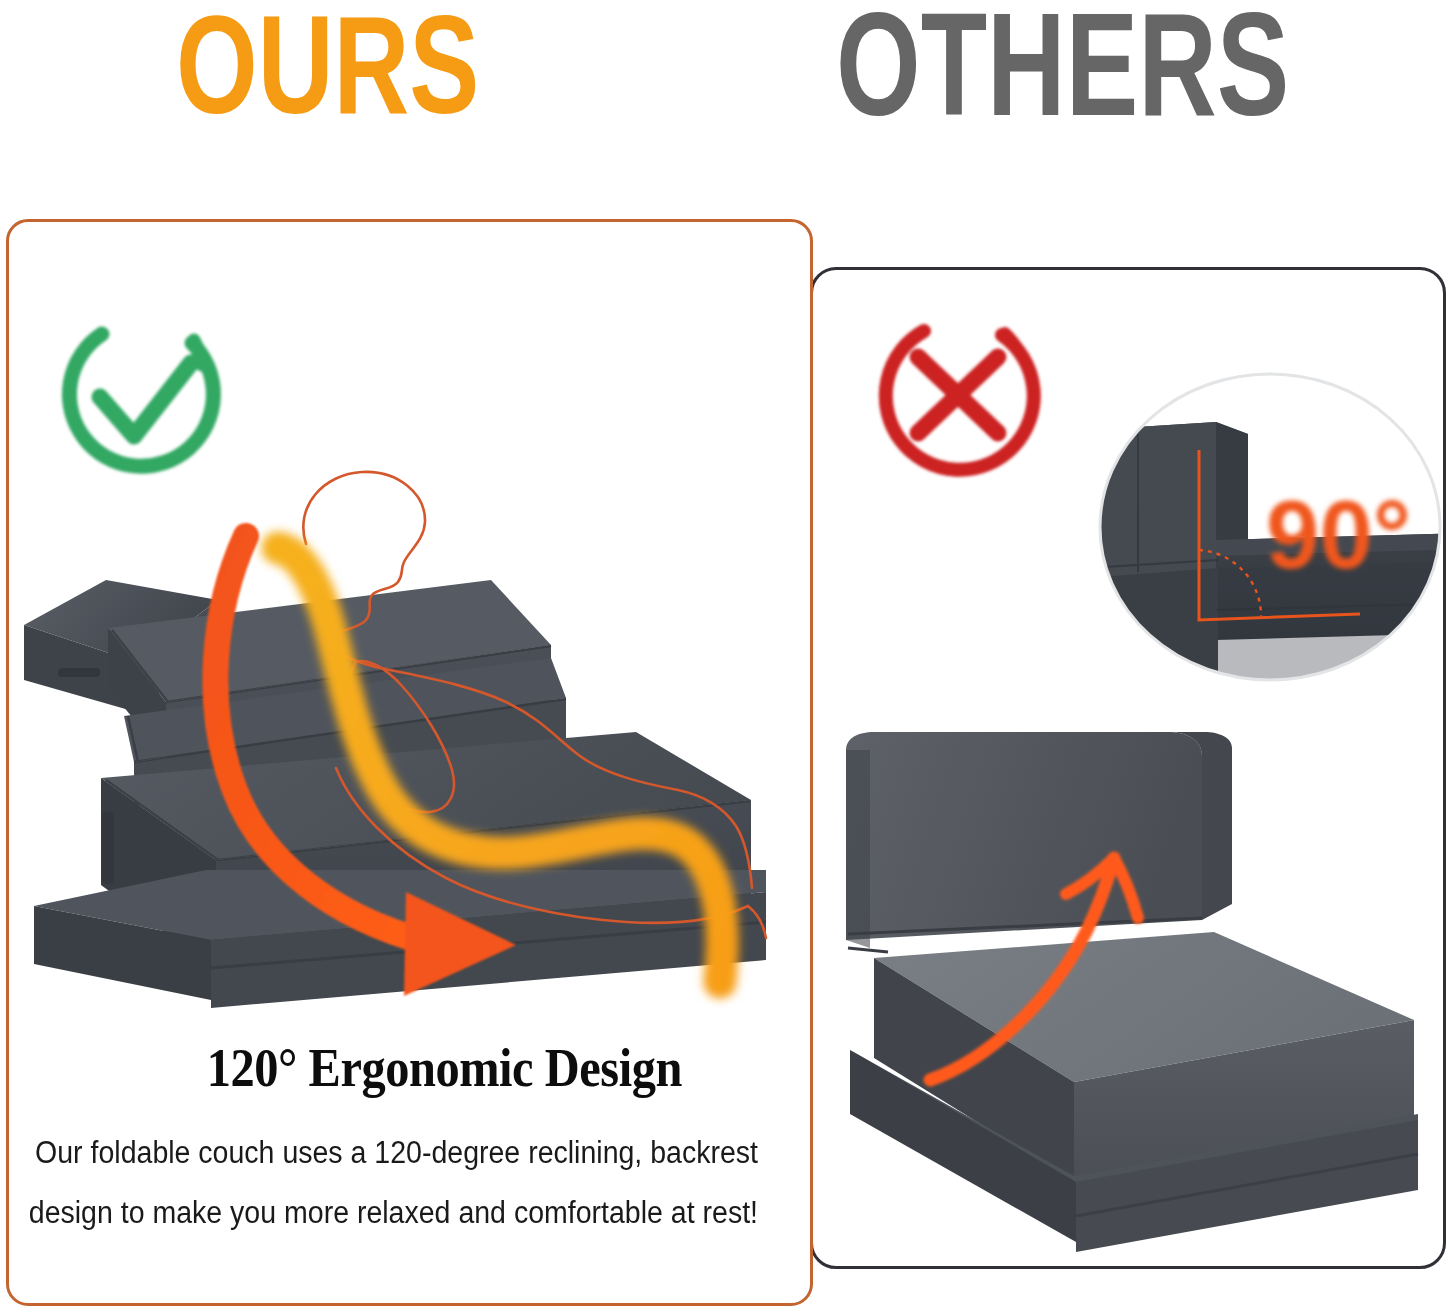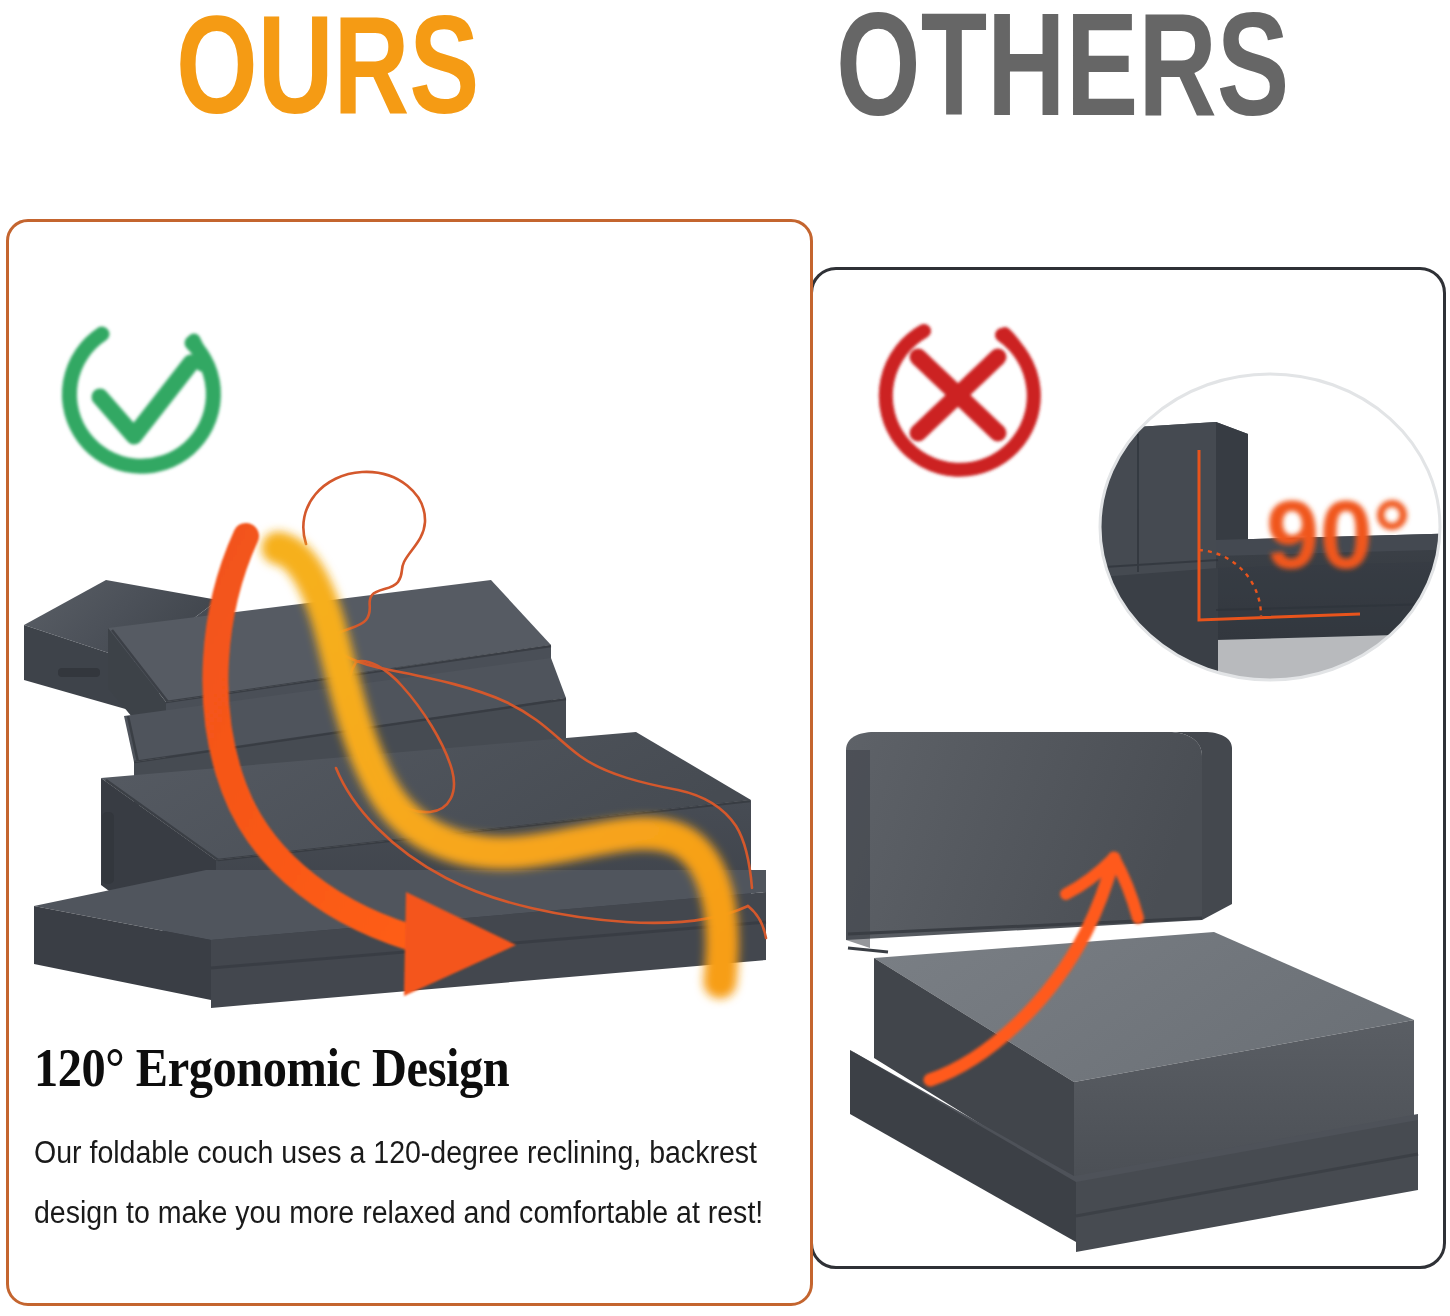--- a/index.html
+++ b/index.html
@@ -87,24 +87,25 @@
     left: 6px;
     top: 440px;
     width: 800px;
     height: 580px;
     z-index: 3;
   }
 
   
   .ours-text {
     position: absolute;
-    left: 34px;
+    left: 22px;
     top: 1040px;
     width: 750px;
     z-index: 5;
+    text-align: right;
   }
   .ours-heading {
     font-family: "Liberation Serif", serif;
     font-weight: bold;
     font-size: 55px;
     color: #0d0d0d;
     line-height: 1;
     letter-spacing: -0.5px;
     margin: 0 0 28px 0;
     transform: scaleX(0.88);

